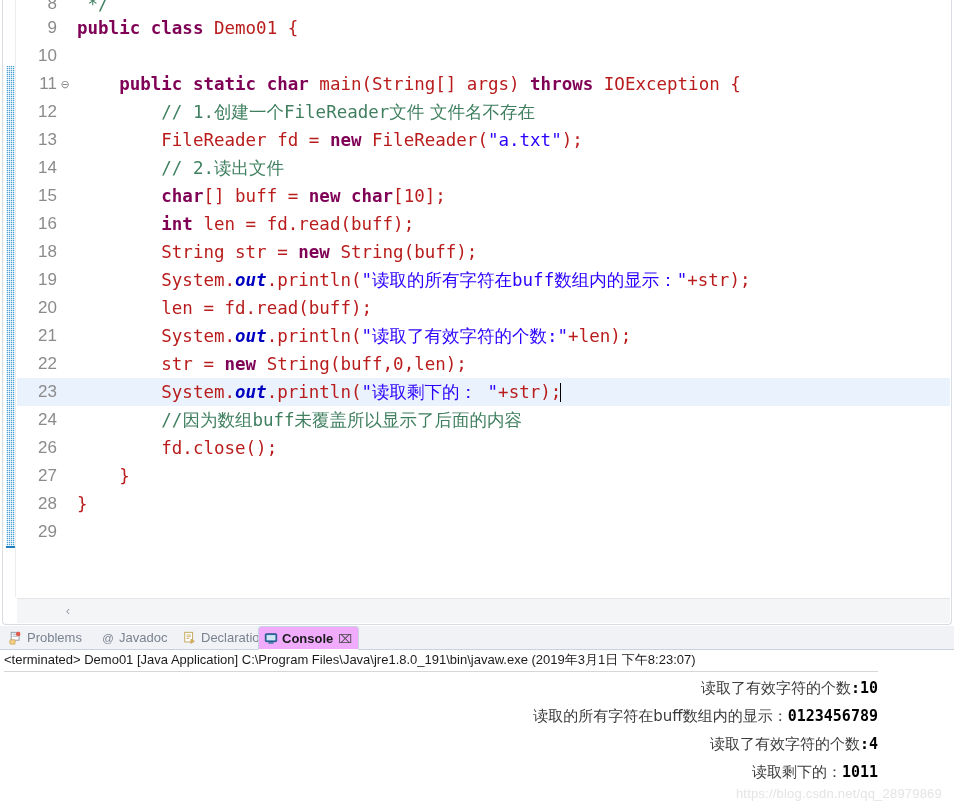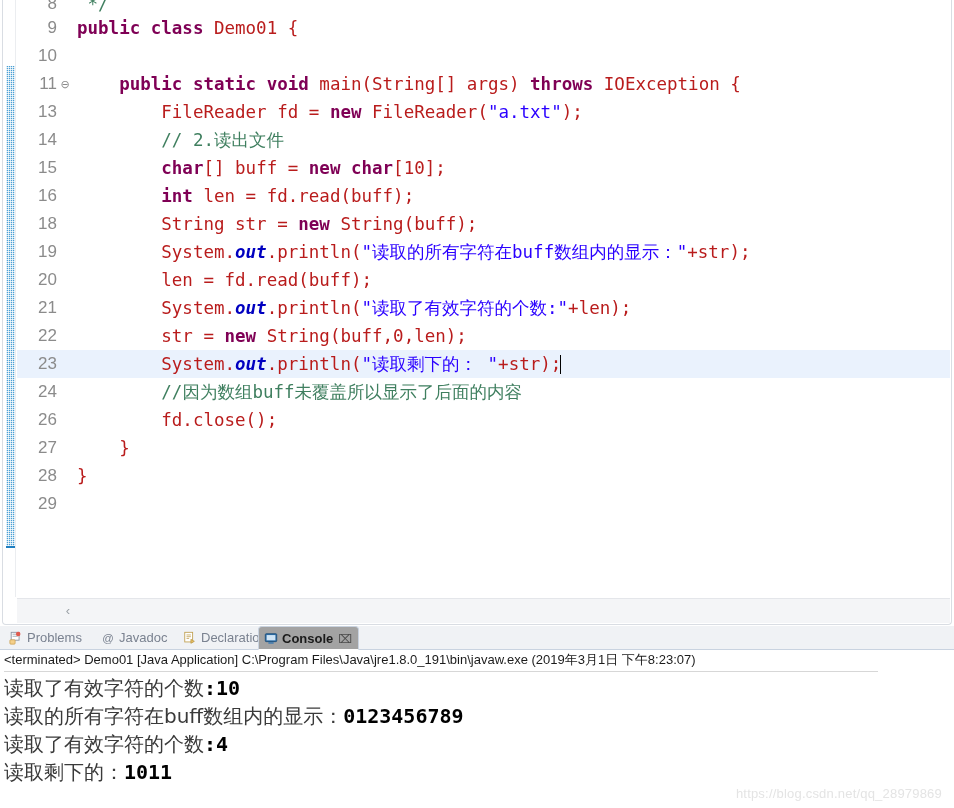--- a/index.html
+++ b/index.html
@@ -183,21 +183,21 @@
     white-space: nowrap;
   }
   .view-tab .tab-icon {
     display: inline-block;
     width: 16px;
     height: 14px;
     vertical-align: -3px;
     margin-right: 3px;
   }
   .view-tab.active {
-    background: #a3a3a3;
+    background: #f0abfc;
     color: #1a1a1a;
     font-weight: bold;
     border: 1px solid #c9d3e0;
     border-bottom: 1px solid #ffffff;
     border-radius: 4px 4px 0 0;
     text-align: center;
   }
   .view-tab .close-x {
     display: inline-block;
     margin-left: 5px;
@@ -227,24 +227,25 @@
     border-bottom: 1px solid #d7d7d7;
     line-height: 18px;
   }
   #console-output {
     position: absolute;
     left: 4px;
     top: 24px;
     right: 0;
     bottom: 0;
     font-family: "DejaVu Sans Mono", "Liberation Mono", monospace;
-    font-size: 20px;
+    font-size: 15px;
     color: #1a1a1a;
     line-height: 28px;
     white-space: pre;
+    text-align: right;
   }
   #console-output .oline { height: 28px; }
   .otxt { font-family: "DejaVu Sans", "Liberation Sans", sans-serif; color:#3a3a3a;}
   .onum { font-family: "DejaVu Sans Mono", "Liberation Mono", monospace; color: #000; font-weight: bold; }
 
   #watermark {
     position: absolute;
     right: 12px;
     bottom: 7px;
     font-size: 13px;
@@ -262,21 +263,22 @@
   <div id="editor-frame">
 
     <div id="annotation-ruler">
       <div id="scope-indicator"></div>
     </div>
 
     <div id="code-viewport">
         <div class="code-line" style="height: 14px; line-height: 8px; overflow: hidden;"><span class="ln">8</span><span class="fold"></span><span class="src"><span class="cmt"> */</span></span></div>
         <div class="code-line"><span class="ln">9</span><span class="fold"></span><span class="src"><span class="kw">public class </span><span class="plain">Demo01 {</span></span></div>
         <div class="code-line"><span class="ln">10</span><span class="fold"></span><span class="src"></span></div>
-        <div class="code-line"><span class="ln">11</span><span class="fold">⊖</span><span class="src"><span class="plain">    </span><span class="kw">public static void </span><span class="plain">main(String[] args) </span><span class="kw">throws </span><span class="plain">IOException {</span></span></div>
+        <div class="code-line"><span class="ln">11</span><span class="fold">⊖</span><span class="src"><span class="plain">    </span><span class="kw">public static char </span><span class="plain">main(String[] args) </span><span class="kw">throws </span><span class="plain">IOException {</span></span></div>
+        <div class="code-line"><span class="ln">12</span><span class="fold"></span><span class="src"><span class="plain">        </span><span class="cmt">// 1.</span><span class="cmt cjk">创建一个</span><span class="cmt">FileReader</span><span class="cmt cjk">文件 文件名不存在</span></span></div>
         <div class="code-line"><span class="ln">13</span><span class="fold"></span><span class="src"><span class="plain">        FileReader fd = </span><span class="kw">new </span><span class="plain">FileReader(</span><span class="str">"a.txt"</span><span class="plain">);</span></span></div>
         <div class="code-line"><span class="ln">14</span><span class="fold"></span><span class="src"><span class="plain">        </span><span class="cmt">// 2.</span><span class="cmt cjk">读出文件</span></span></div>
         <div class="code-line"><span class="ln">15</span><span class="fold"></span><span class="src"><span class="plain">        </span><span class="kw">char</span><span class="plain">[] buff = </span><span class="kw">new char</span><span class="plain">[10];</span></span></div>
         <div class="code-line"><span class="ln">16</span><span class="fold"></span><span class="src"><span class="plain">        </span><span class="kw">int </span><span class="plain">len = fd.read(buff);</span></span></div>
         <div class="code-line"><span class="ln">18</span><span class="fold"></span><span class="src"><span class="plain">        String str = </span><span class="kw">new </span><span class="plain">String(buff);</span></span></div>
         <div class="code-line"><span class="ln">19</span><span class="fold"></span><span class="src"><span class="plain">        System.</span><span class="fld">out</span><span class="plain">.println(</span><span class="str">"</span><span class="str cjk">读取的所有字符在</span><span class="str">buff</span><span class="str cjk">数组内的显示：</span><span class="str">"</span><span class="plain">+str);</span></span></div>
         <div class="code-line"><span class="ln">20</span><span class="fold"></span><span class="src"><span class="plain">        len = fd.read(buff);</span></span></div>
         <div class="code-line"><span class="ln">21</span><span class="fold"></span><span class="src"><span class="plain">        System.</span><span class="fld">out</span><span class="plain">.println(</span><span class="str">"</span><span class="str cjk">读取了有效字符的个数</span><span class="str">:"</span><span class="plain">+len);</span></span></div>
         <div class="code-line"><span class="ln">22</span><span class="fold"></span><span class="src"><span class="plain">        str = </span><span class="kw">new </span><span class="plain">String(buff,0,len);</span></span></div>
         <div class="code-line current"><span class="ln">23</span><span class="fold"></span><span class="src"><span class="plain">        System.</span><span class="fld">out</span><span class="plain">.println(</span><span class="str">"</span><span class="str cjk">读取剩下的：</span><span class="str"> "</span><span class="plain">+str);</span><span class="caret"></span></span></div>

